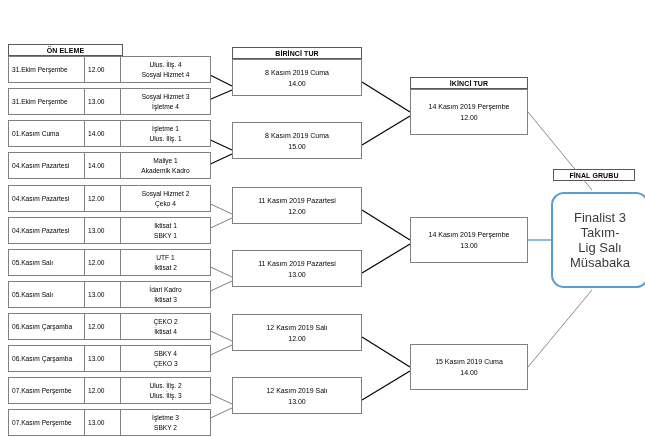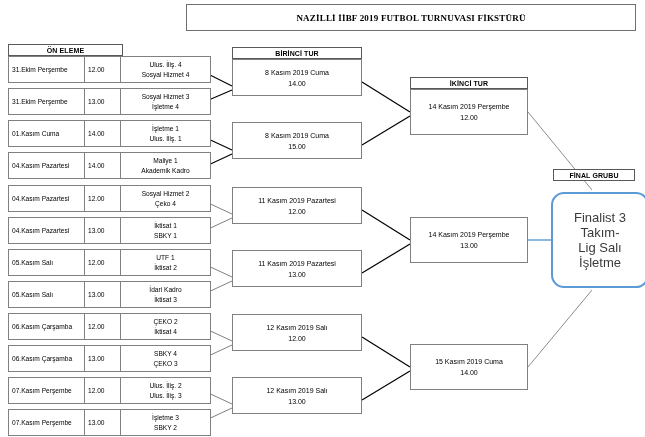--- a/index.html
+++ b/index.html
@@ -173,23 +173,20 @@
 
     <g stroke="#7f7f7f" stroke-width="0.9" fill="none">
       <path d="M528,112 L592,190"></path>
       <path d="M528,367 L592,290"></path>
     </g>
     <g stroke="#5b9bd5" stroke-width="1.4" fill="none">
       <path d="M528,240 L551,240"></path>
     </g>
   </svg>
 
-  <div class="title-box">
-    <span class="title-text">NAZİLLİ İİBF 2019 FUTBOL TURNUVASI FİKSTÜRÜ</span>
-  </div>
 
   <div class="stage-header" style="left:8px; top:44px; width:115px;">
     <span>ÖN ELEME</span>
   </div>
 
   <div class="stage-header" style="left:232px; top:47px; width:130px;">
     <span>BİRİNCİ TUR</span>
   </div>
 
   <div class="stage-header" style="left:410px; top:77px; width:118px;">
@@ -350,16 +347,16 @@
 
   <div class="match-box" style="left:410px; top:344px; width:118px; height:46px;">
     <span>15 Kasım 2019 Cuma</span>
     <span>14.00</span>
   </div>
 
   <div class="final-box">
     <span>Finalist 3</span>
     <span>Takım-</span>
     <span>Lig Salı</span>
-    <span>İşletme</span>
+    <span>Müsabaka</span>
   </div>
 
 </div>
 
 </body></html>

